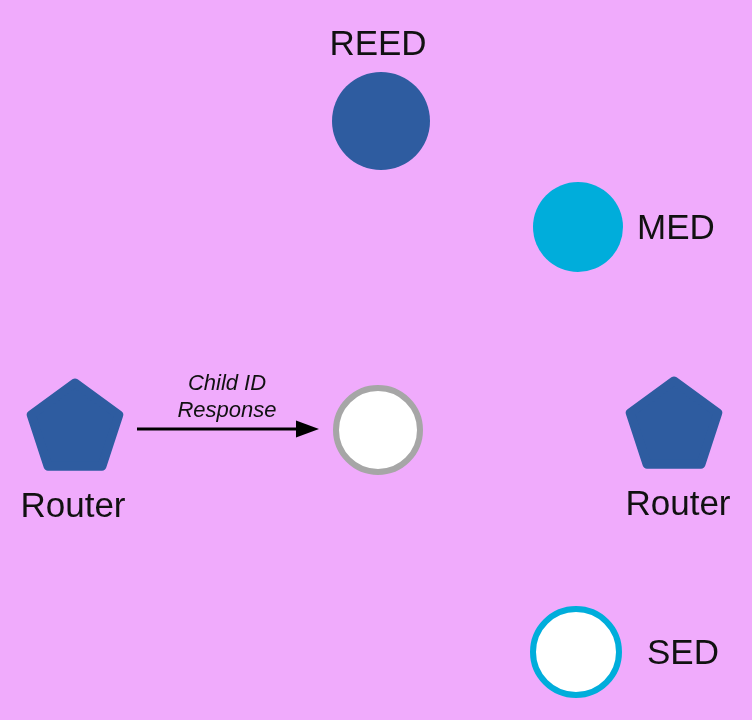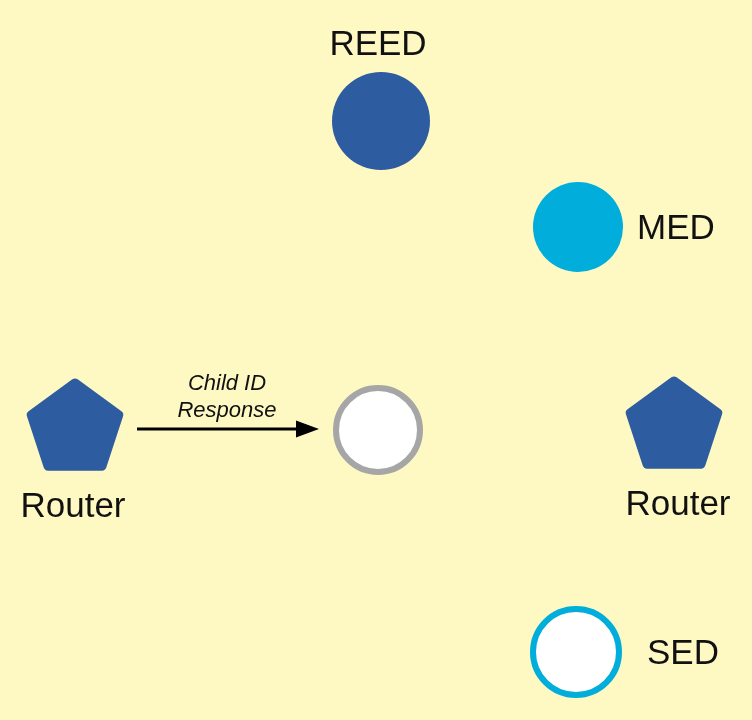--- a/index.html
+++ b/index.html
@@ -4,21 +4,21 @@
 <style>
   html, body {
     margin: 0;
     padding: 0;
     background: #ffffff;
   }
   .canvas {
     position: relative;
     width: 752px;
     height: 720px;
-    background: #fef9c3;
+    background: #f0abfc;
     font-family: "Liberation Sans", sans-serif;
     overflow: hidden;
   }
   svg { display: block; }
   text { fill: #111111; }
   .node-label {
     font-size: 35px;
     font-weight: 400;
   }
   .arrow-label {

